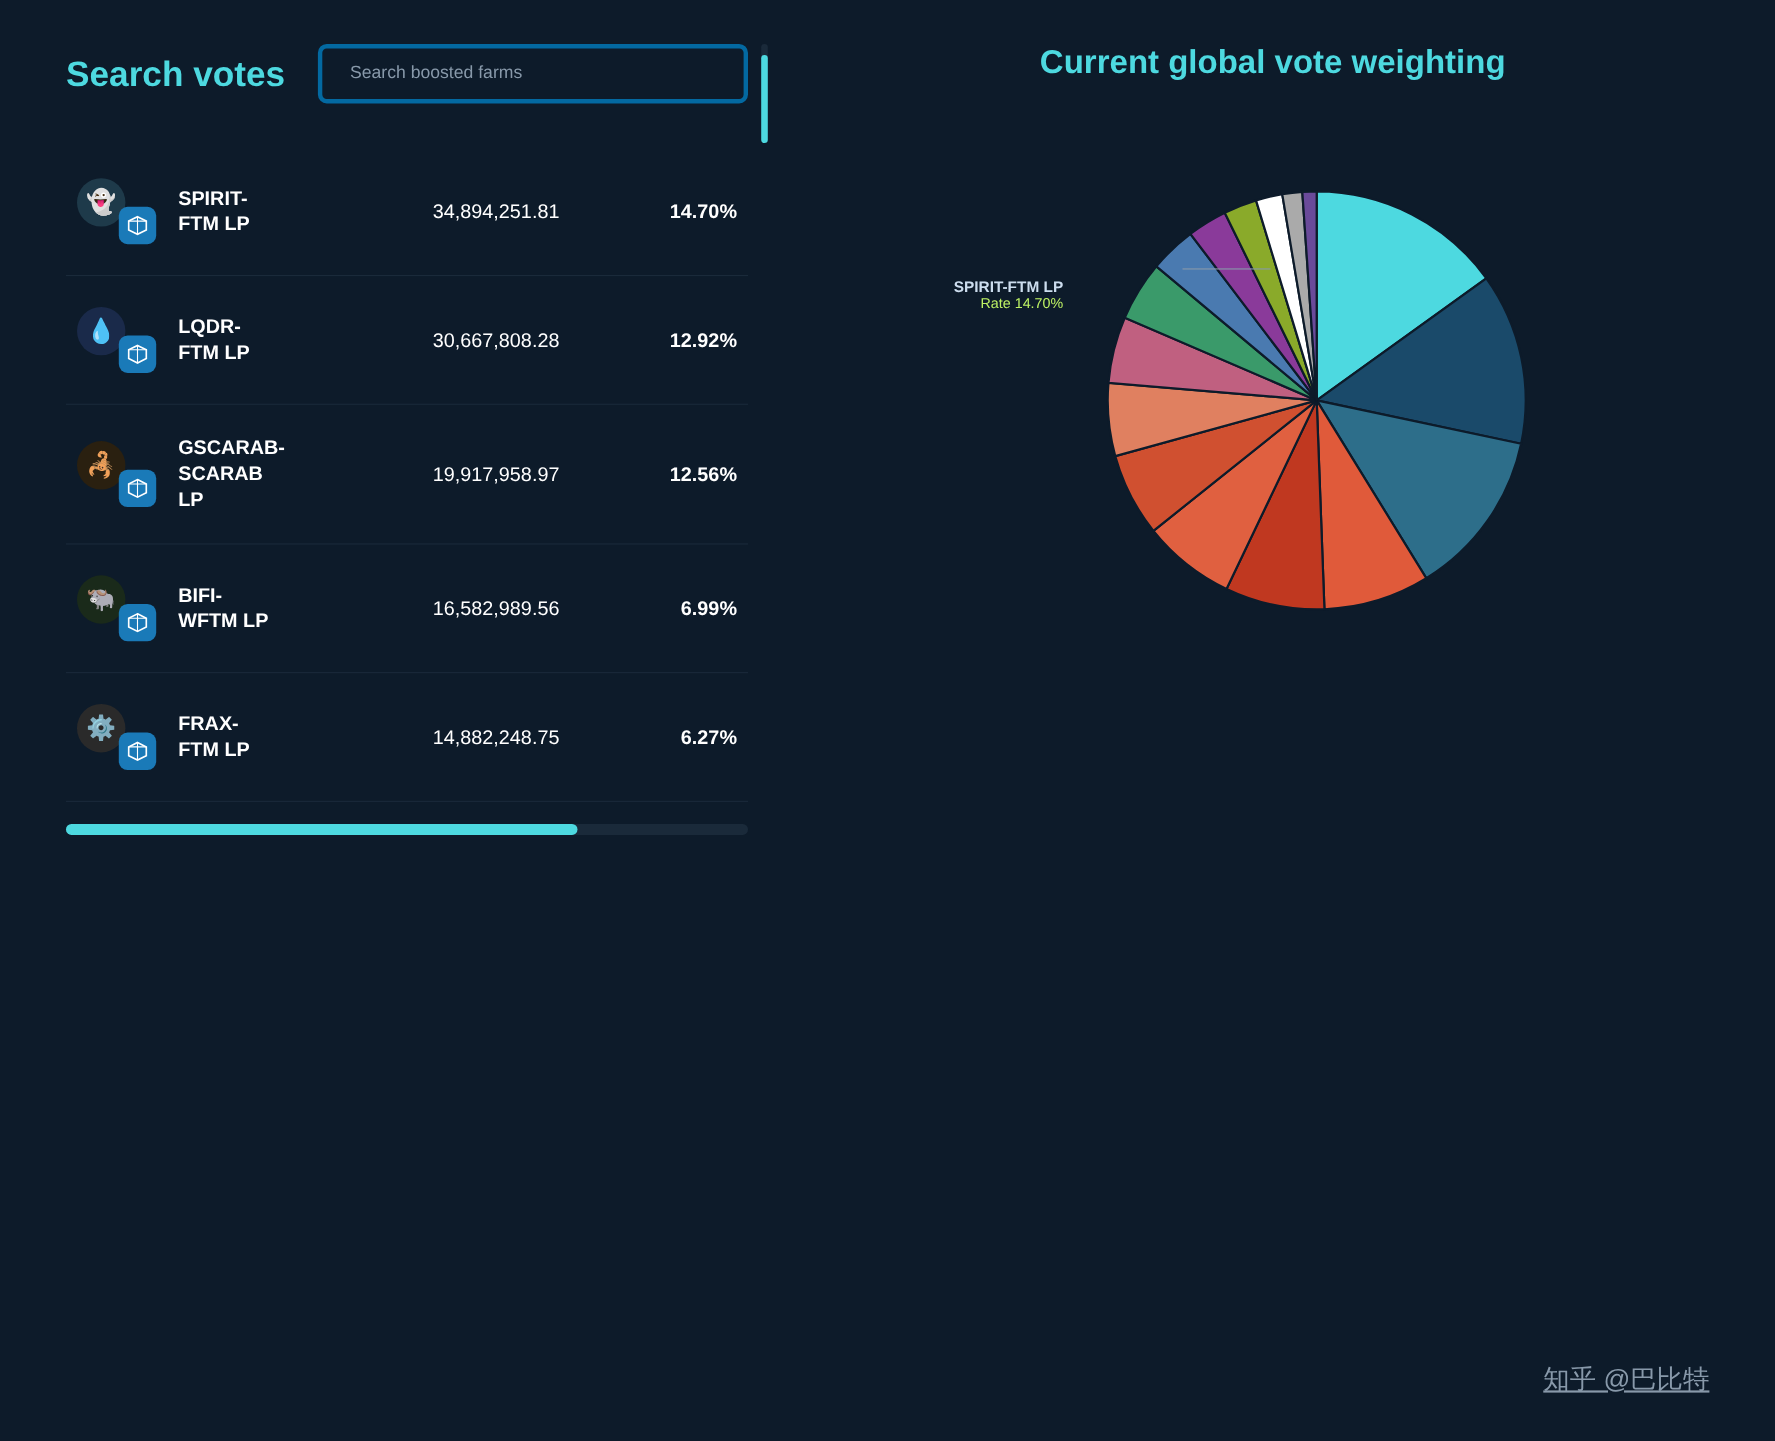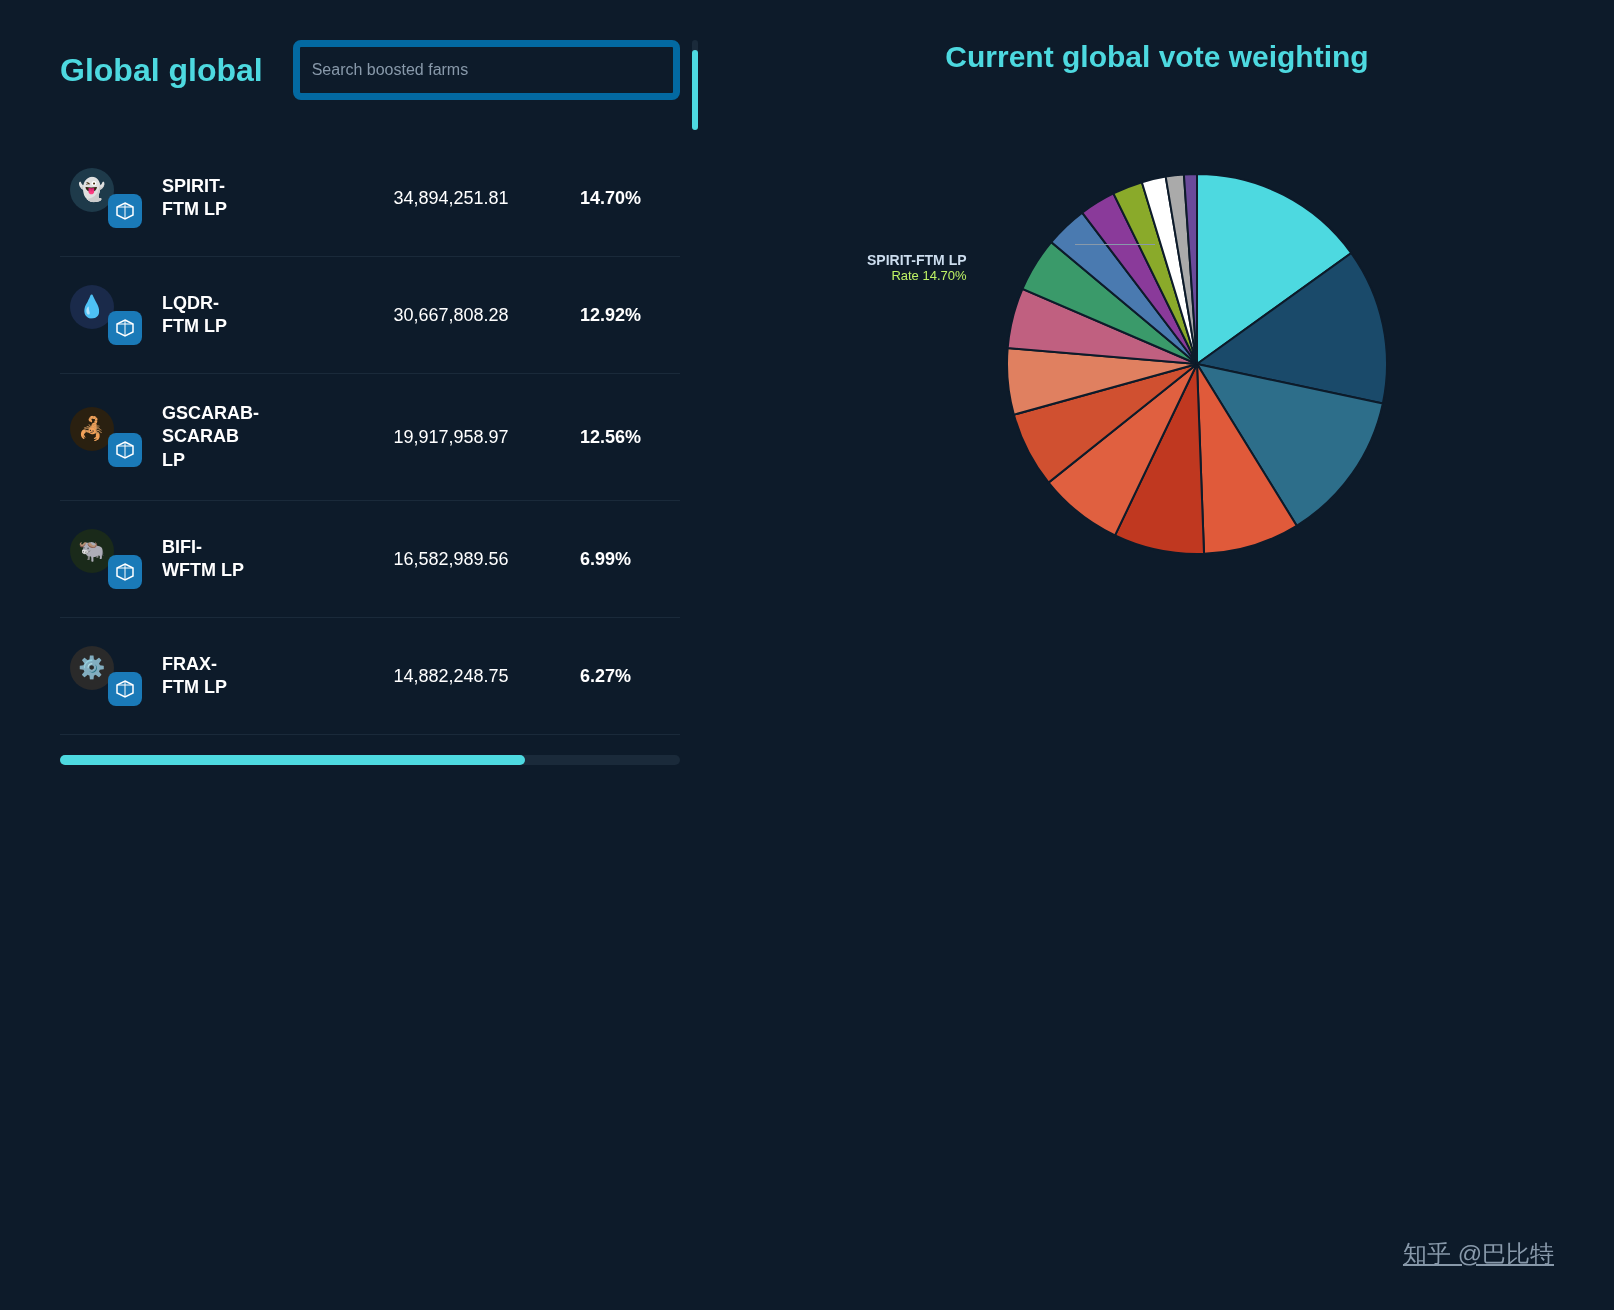--- a/index.html
+++ b/index.html
@@ -37,23 +37,23 @@
       color: #4dd9e0;
       white-space: nowrap;
     }
     .search-box {
       flex: 1;
       position: relative;
     }
     .search-input {
       width: 100%;
       background: transparent;
-      border: 7px solid #0369a1;
+      border: 4px solid #0369a1;
       border-radius: 8px;
-      padding: 14px 12px;
+      padding: 14px 25px;
       color: #8899aa;
       font-size: 16px;
       outline: none;
     }
     .search-input::placeholder {
       color: #8899aa;
     }
     .scrollbar-track {
       position: absolute;
       right: -18px;
@@ -130,21 +130,21 @@
       font-size: 18px;
       color: #ffffff;
       flex: 1;
       text-align: center;
     }
     .farm-percent {
       font-size: 18px;
       color: #ffffff;
       font-weight: 600;
       width: 90px;
-      text-align: left;
+      text-align: right;
     }
     
     .bottom-scrollbar-track {
       margin-top: 20px;
       width: 100%;
       height: 10px;
       background: #1a2a3a;
       border-radius: 5px;
       position: relative;
     }
@@ -209,21 +209,21 @@
       text-decoration: underline;
     }
   </style>
 </head>
 <body>
 
 <div class="main-container">
 
   <div class="left-panel">
     <div class="left-header">
-      <div class="global-votes-title">Global global</div>
+      <div class="global-votes-title">Search votes</div>
       <div class="search-box">
         <input class="search-input" type="text" placeholder="Search boosted farms" style="">
         <div class="scrollbar-track">
           <div class="scrollbar-thumb"></div>
         </div>
       </div>
     </div>
 
     <div class="farm-list" id="farm-list">
 

